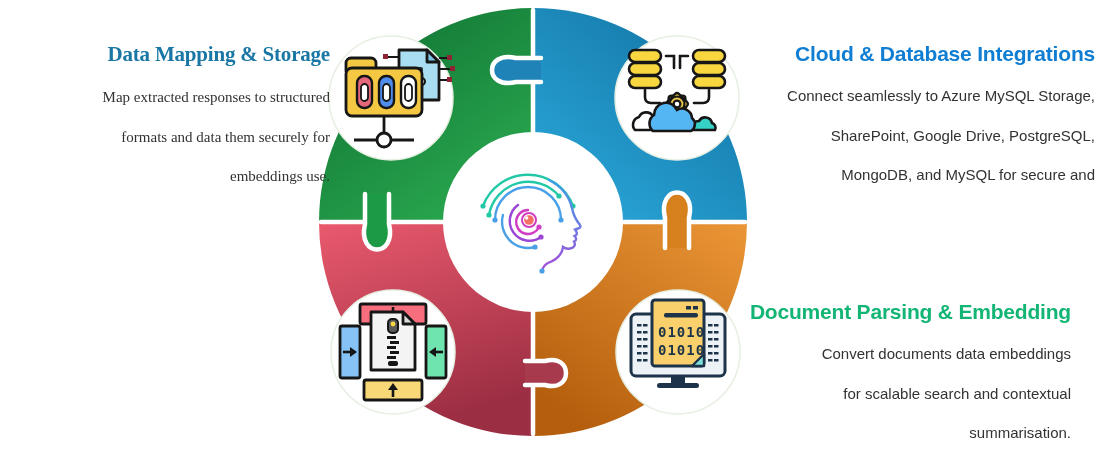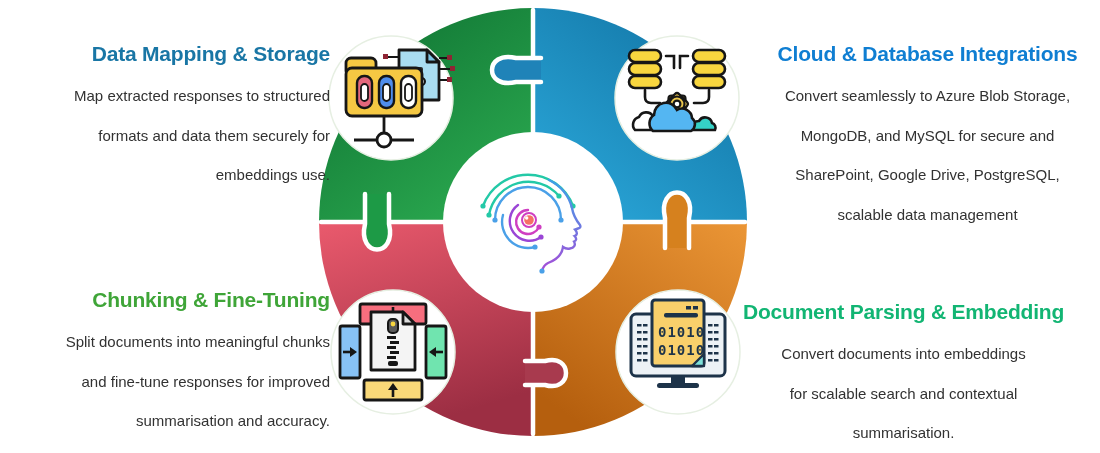--- a/index.html
+++ b/index.html
@@ -4,22 +4,22 @@
 <style>
   html,body{margin:0;padding:0;background:#ffffff;}
   .canvas{
     position:relative;width:1100px;height:453px;background:#ffffff;
     font-family:"Liberation Sans", sans-serif;overflow:hidden;
   }
   .puzzle-svg{position:absolute;left:0;top:0;}
   .block{position:absolute;}
   .block .title{font-size:21px;font-weight:700;letter-spacing:-0.2px;margin-bottom:6px;}
   .block .line{font-size:15px;line-height:18.5px;color:#323232;margin-top:21px;}
-  .align-r{text-align:right;}
-  .align-l{text-align:center;}
+  .align-r{text-align:right;font-family:Liberation Serif, serif;}
+  .align-l{text-align:right;}
   .t-datamap{color:#1976a5;}
   .t-clouddb{color:#0f7ed2;}
   .t-chunking{color:#3fa538;}
   .t-parsing{color:#12b573;}
 </style>
 </head>
 <body>
 
 <div class="canvas">
 
@@ -229,33 +229,26 @@
 
   <div class="block align-r" style="left:28px;top:42px;width:302px;">
     <div class="title t-datamap">Data Mapping &amp; Storage</div>
     <div class="line">Map extracted responses to structured</div>
     <div class="line">formats and data them securely for</div>
     <div class="line">embeddings use.</div>
   </div>
 
   <div class="block align-l" style="left:760px;top:42px;width:335px;">
     <div class="title t-clouddb">Cloud &amp; Database Integrations</div>
-    <div class="line">Convert seamlessly to Azure Blob Storage,</div>
+    <div class="line">Connect seamlessly to Azure MySQL Storage,</div>
+    <div class="line">SharePoint, Google Drive, PostgreSQL,</div>
     <div class="line">MongoDB, and MySQL for secure and</div>
-    <div class="line">SharePoint, Google Drive, PostgreSQL,</div>
-    <div class="line">scalable data management</div>
   </div>
 
-  <div class="block align-r" style="left:28px;top:288px;width:302px;">
-    <div class="title t-chunking">Chunking &amp; Fine-Tuning</div>
-    <div class="line">Split documents into meaningful chunks</div>
-    <div class="line">and fine-tune responses for improved</div>
-    <div class="line">summarisation and accuracy.</div>
-  </div>
 
   <div class="block align-l" style="left:736px;top:300px;width:335px;">
     <div class="title t-parsing">Document Parsing &amp; Embedding</div>
-    <div class="line">Convert documents into embeddings</div>
+    <div class="line">Convert documents data embeddings</div>
     <div class="line">for scalable search and contextual</div>
     <div class="line">summarisation.</div>
   </div>
 
 </div>
 
 </body></html>

